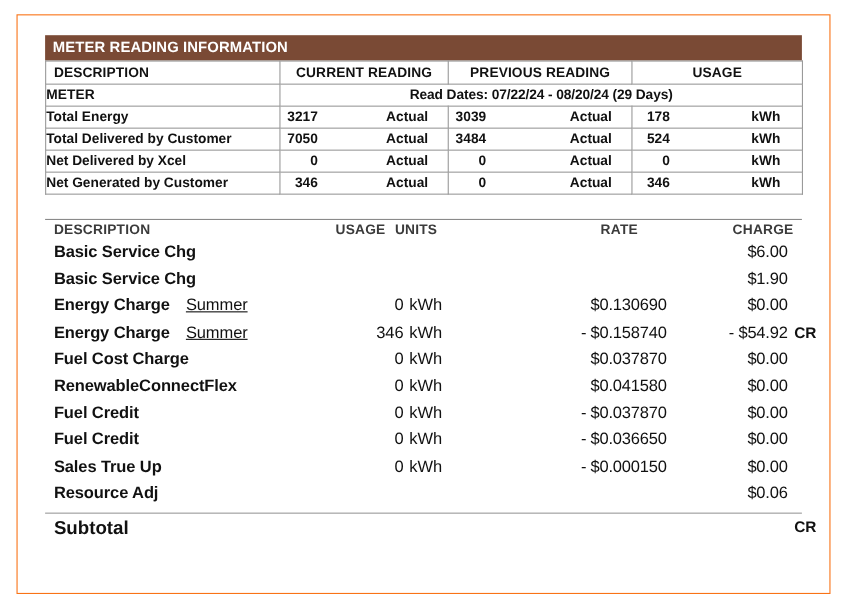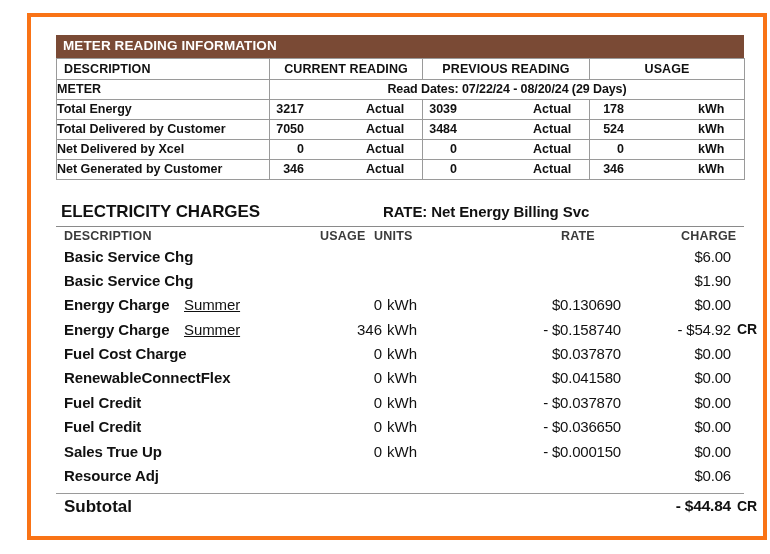--- a/index.html
+++ b/index.html
@@ -15,24 +15,23 @@
     overflow: hidden;
   }
 
   
   #page {
     position: absolute;
     left: 15px;
     top: 13px;
     width: 740px;
     height: 527px;
-    border: 4px solid #f97316;
+    border: 1px solid #f97316;
     background: #ffffff;
     box-sizing: border-box;
-    margin-left: 12px;
   }
   #page-inner {
     position: absolute;
     left: 25px;
     top: 18px;
     width: 688px;
   }
 
   
   .meter-banner {
@@ -370,24 +369,20 @@
               <span class="u">kWh</span>
             </div>
               </td>
           </tr>
         </tbody>
       </table>
     </div>
 
     <div class="charges">
 
-      <div class="charges-titlebar">
-        <div class="charges-title">ELECTRICITY CHARGES</div>
-        <div class="rate-title">RATE: Net Energy Billing Svc</div>
-      </div>
 
       <div class="rule dark"></div>
 
       <div class="charge-head">
         <span class="ch-desc">DESCRIPTION</span>
         <span class="ch-usage">USAGE</span>
         <span class="ch-units">UNITS</span>
         <span class="ch-rate">RATE</span>
         <span class="ch-charge">CHARGE</span>
       </div>
@@ -493,19 +488,18 @@
           <span class="rate"></span>
           <span class="charge">$0.06</span>
           <span class="cr"></span>
         </div>
       </div>
 
       <div class="subtotal-rule"></div>
 
       <div class="subtotal">
         <span class="label">Subtotal</span>
-        <span class="amount">- $44.84</span>
         <span class="cr">CR</span>
       </div>
 
     </div>
   </div>
 </div>
 
 </body></html>

